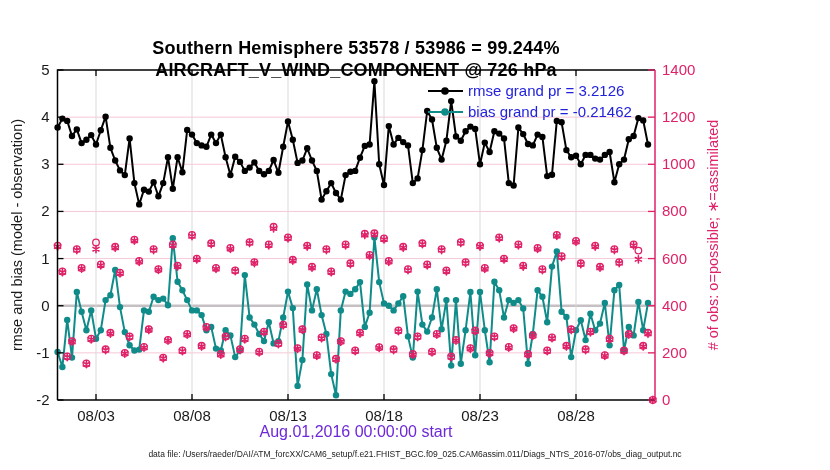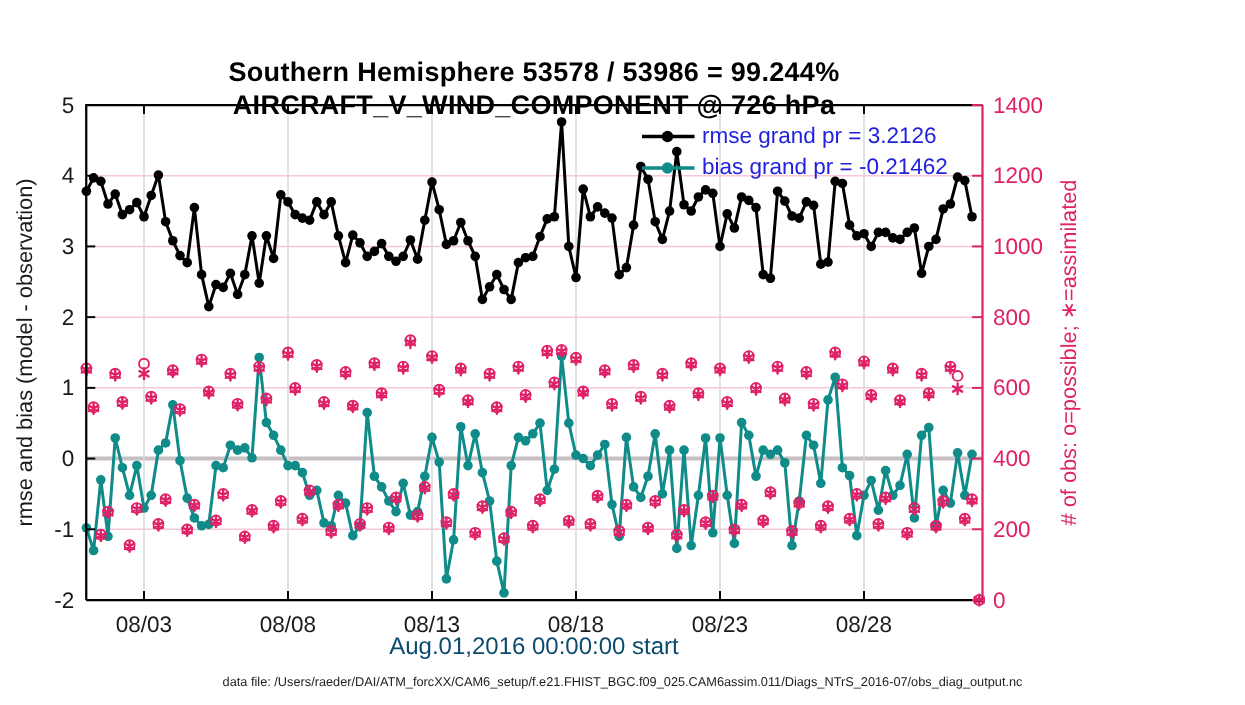--- a/index.html
+++ b/index.html
@@ -13,21 +13,21 @@
     font-weight:bold;font-size:18px;color:#000;line-height:22px;letter-spacing:0.2px;margin-top:16px;
   }
   .ylabel{
     position:absolute;width:340px;height:18px;text-align:center;
     font-size:14.5px;color:#1a1a1a;transform:rotate(-90deg);
   }
   .ylabel-left{left:-152px;top:226px;}
   .ylabel-right{left:544px;top:226px;color:#df2168;}
   .xlabel{
     position:absolute;left:57px;top:423px;width:598px;text-align:center;
-    font-size:16px;color:#0c4a6e;
+    font-size:16px;color:#6d28d9;
   }
   .caption{
     position:absolute;left:0;top:449px;width:830px;text-align:center;
     font-size:8.5px;color:#222;
   }
   .legend{position:absolute;left:427px;top:80px;text-align:center;}
   .legend-row{display:flex;align-items:center;height:21px;}
   .legend-row svg{margin-right:4px;}
   .legend-label{font-size:15px;color:#2222dd;white-space:nowrap;}
 </style>

